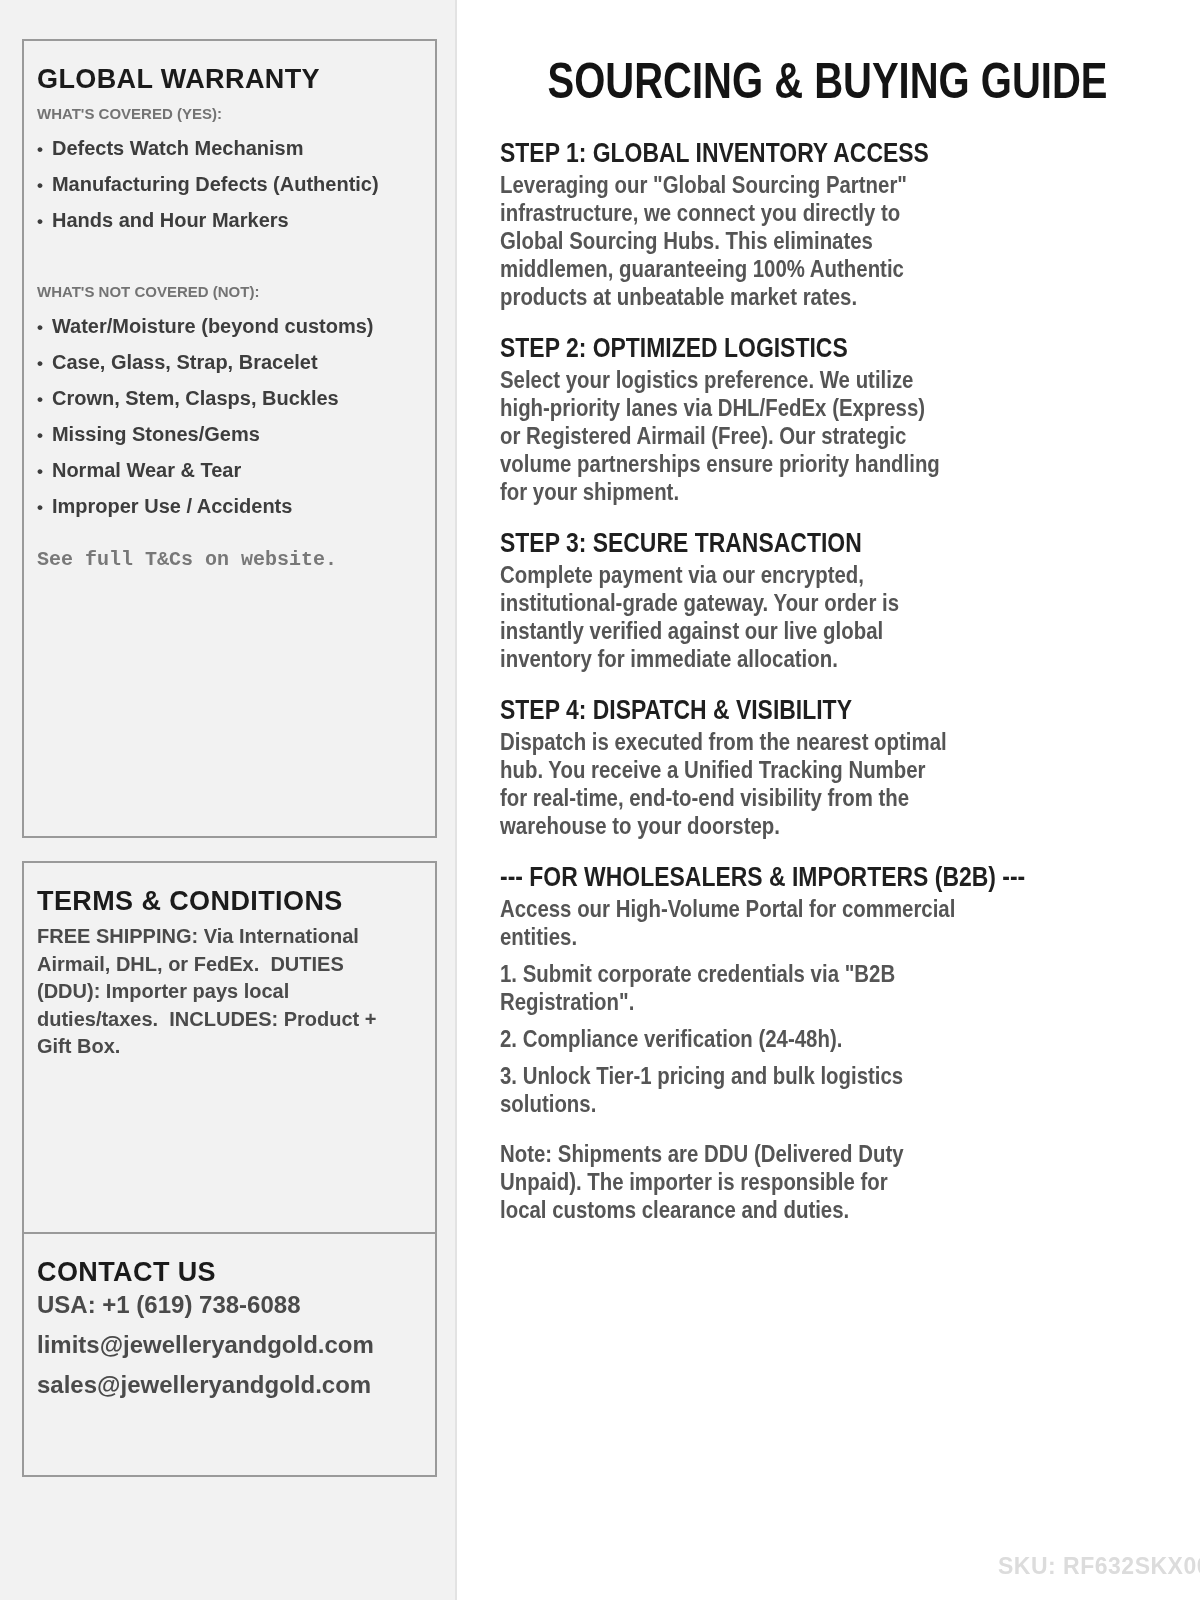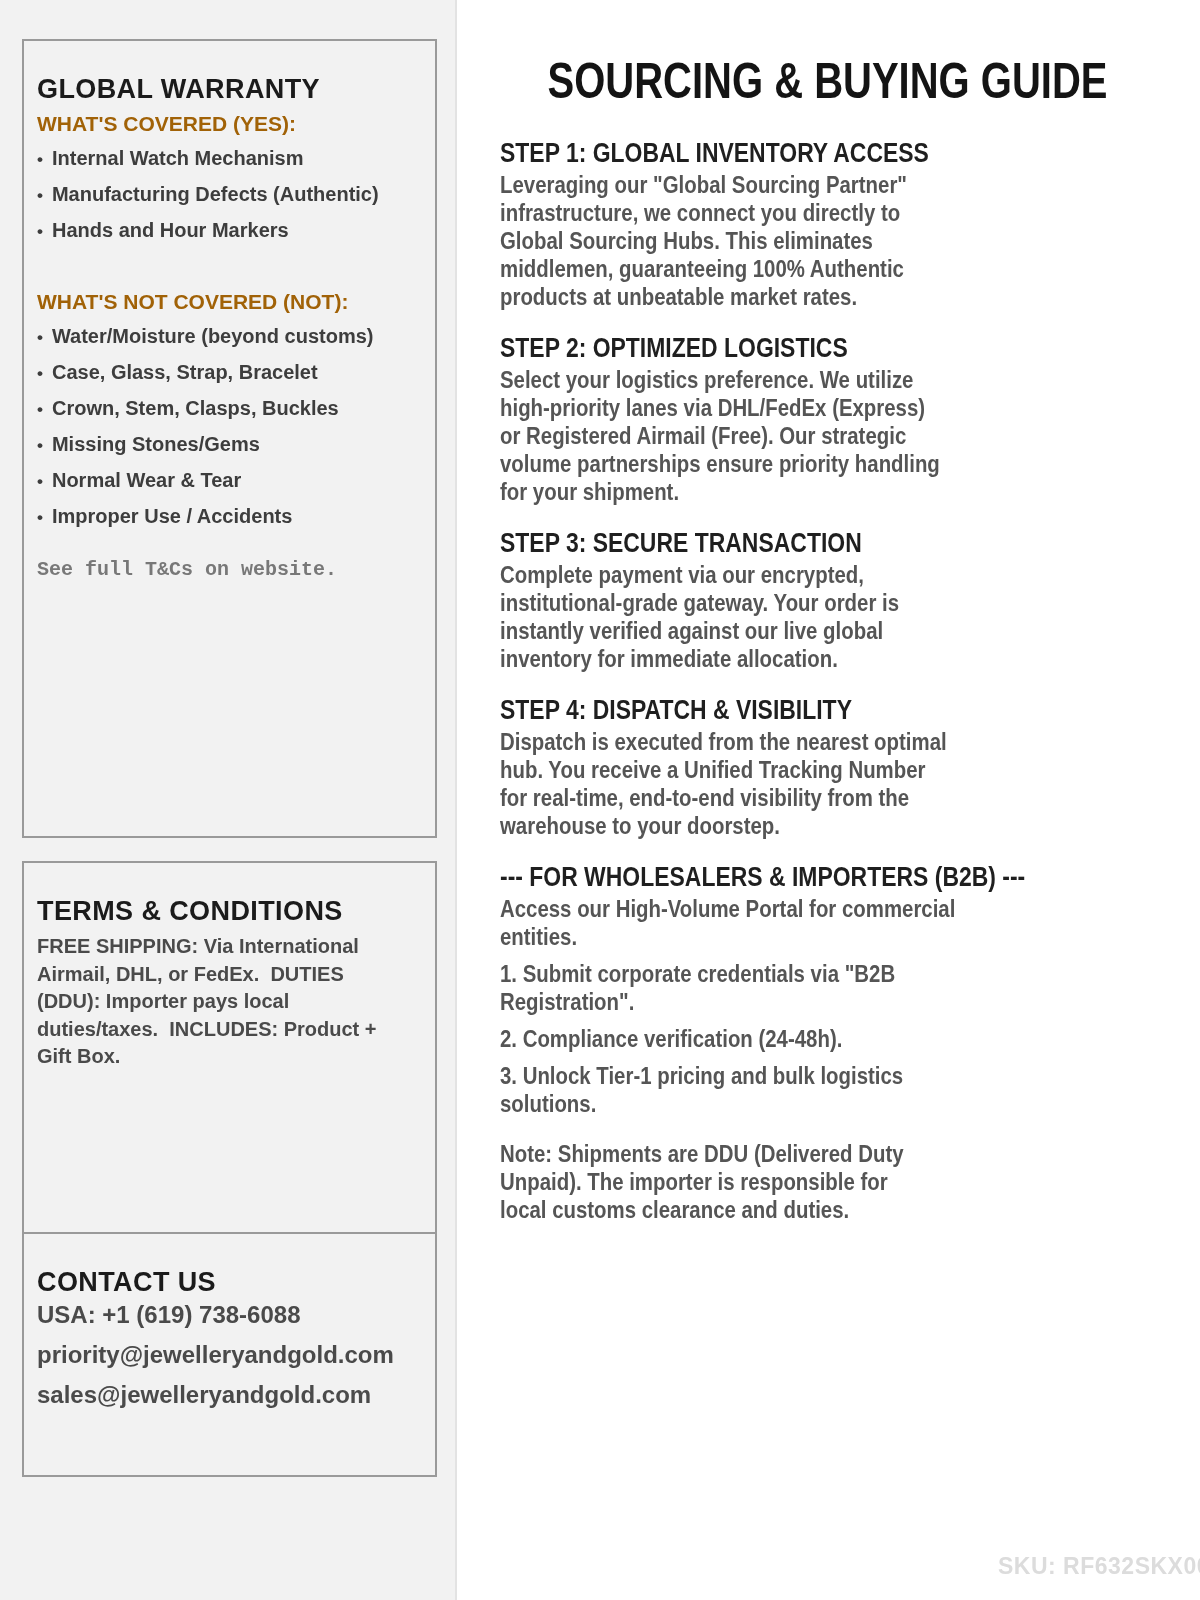--- a/index.html
+++ b/index.html
@@ -20,38 +20,38 @@
     width: 457px; height: 1600px;
     background: #f2f2f2;
     border-right: 2px solid #e3e3e3;
   }
   .panel {
     position: absolute;
     left: 22px;
     width: 415px;
     border: 2px solid #9a9a9a;
     background: #f2f2f2;
-    padding: 32px 14px 0 13px;
+    padding: 22px 14px 0 13px;
   }
   .panel-warranty { top: 39px;  height: 799px; }
   .panel-terms    { top: 861px; height: 394px; }
   .panel-contact  { top: 1232px; height: 245px; }
 
   .panel-title {
     font-size: 27px;
     font-weight: 700;
     color: #1b1b1b;
     letter-spacing: 0.4px;
     line-height: 32px;
     margin-bottom: 6px;
   }
   .side-subhead {
-    font-size: 21px;
-    font-weight: 700;
-    color: #a16207;
+    font-size: 15px;
+    font-weight: 700;
+    color: #737373;
     line-height: 26px;
     margin-top: 6px;
     margin-bottom: 4px;
   }
   .side-subhead.gap { margin-top: 40px; }
   ul.side-list { list-style: none; margin-top: 4px; }
   ul.side-list li {
     font-size: 20px;
     font-weight: 700;
     color: #3d3d3d;
@@ -151,21 +151,21 @@
 
 <div class="page">
 
   <aside class="sidebar">
 
     <section class="panel panel-warranty">
       <h2 class="panel-title">GLOBAL WARRANTY</h2>
 
       <div class="side-subhead">WHAT'S COVERED (YES):</div>
       <ul class="side-list">
-        <li>Internal Watch Mechanism</li>
+        <li>Defects Watch Mechanism</li>
         <li>Manufacturing Defects (Authentic)</li>
         <li>Hands and Hour Markers</li>
       </ul>
 
       <div class="side-subhead gap">WHAT'S NOT COVERED (NOT):</div>
       <ul class="side-list">
         <li>Water/Moisture (beyond customs)</li>
         <li>Case, Glass, Strap, Bracelet</li>
         <li>Crown, Stem, Clasps, Buckles</li>
         <li>Missing Stones/Gems</li>
@@ -181,21 +181,21 @@
       <div class="side-body">FREE SHIPPING: Via International
 Airmail, DHL, or FedEx.  DUTIES
 (DDU): Importer pays local
 duties/taxes.  INCLUDES: Product +
 Gift Box.</div>
     </section>
 
     <section class="panel panel-contact">
       <h2 class="panel-title">CONTACT US</h2>
       <p class="contact-line">USA: +1 (619) 738-6088</p>
-      <p class="contact-line">priority@jewelleryandgold.com</p>
+      <p class="contact-line">limits@jewelleryandgold.com</p>
       <p class="contact-line">sales@jewelleryandgold.com</p>
     </section>
 
   </aside>
 
   <main>
 
     <div class="main-title-wrap">
       <h1 class="main-title">SOURCING &amp; BUYING GUIDE</h1>
     </div>

